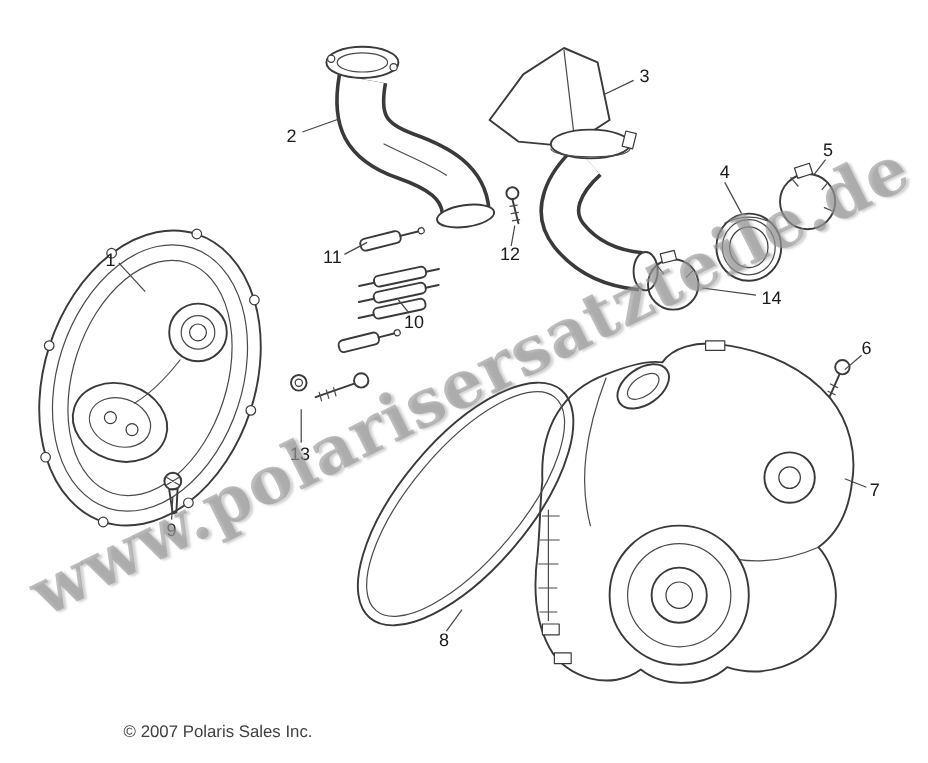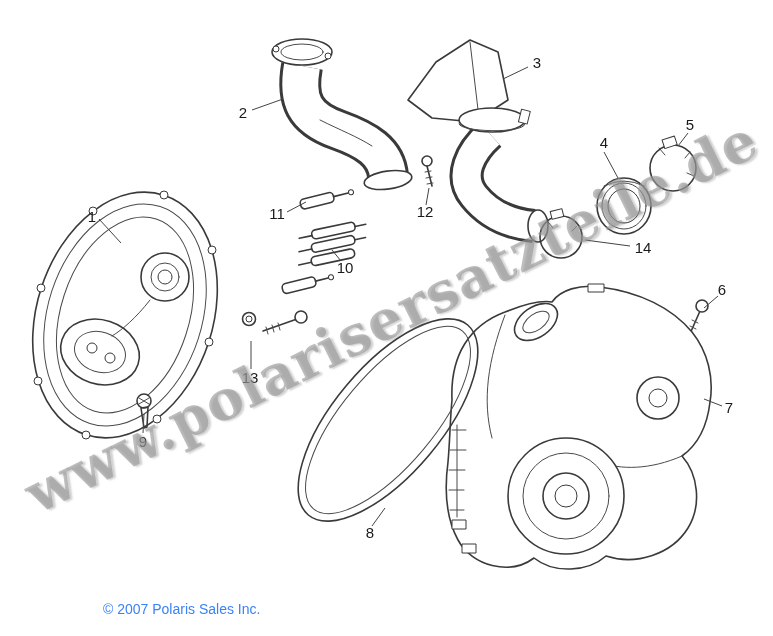--- a/index.html
+++ b/index.html
@@ -51,21 +51,21 @@
     text-shadow: 2px 2px 2px rgba(120,120,120,0.35);
     pointer-events: none;
   }
   .copyright {
     position: absolute;
     left: 103px;
     top: 601px;
     z-index: 6;
     font-family: "Liberation Sans", sans-serif;
     font-size: 14px;
-    color: #3b82f6;
+    color: #404040;
     text-align: right;
   }
 </style>
 </head>
 <body>
 
 <div class="canvas">
 
   <svg class="diagram" width="773" height="636" viewBox="0 0 773 636">
 

